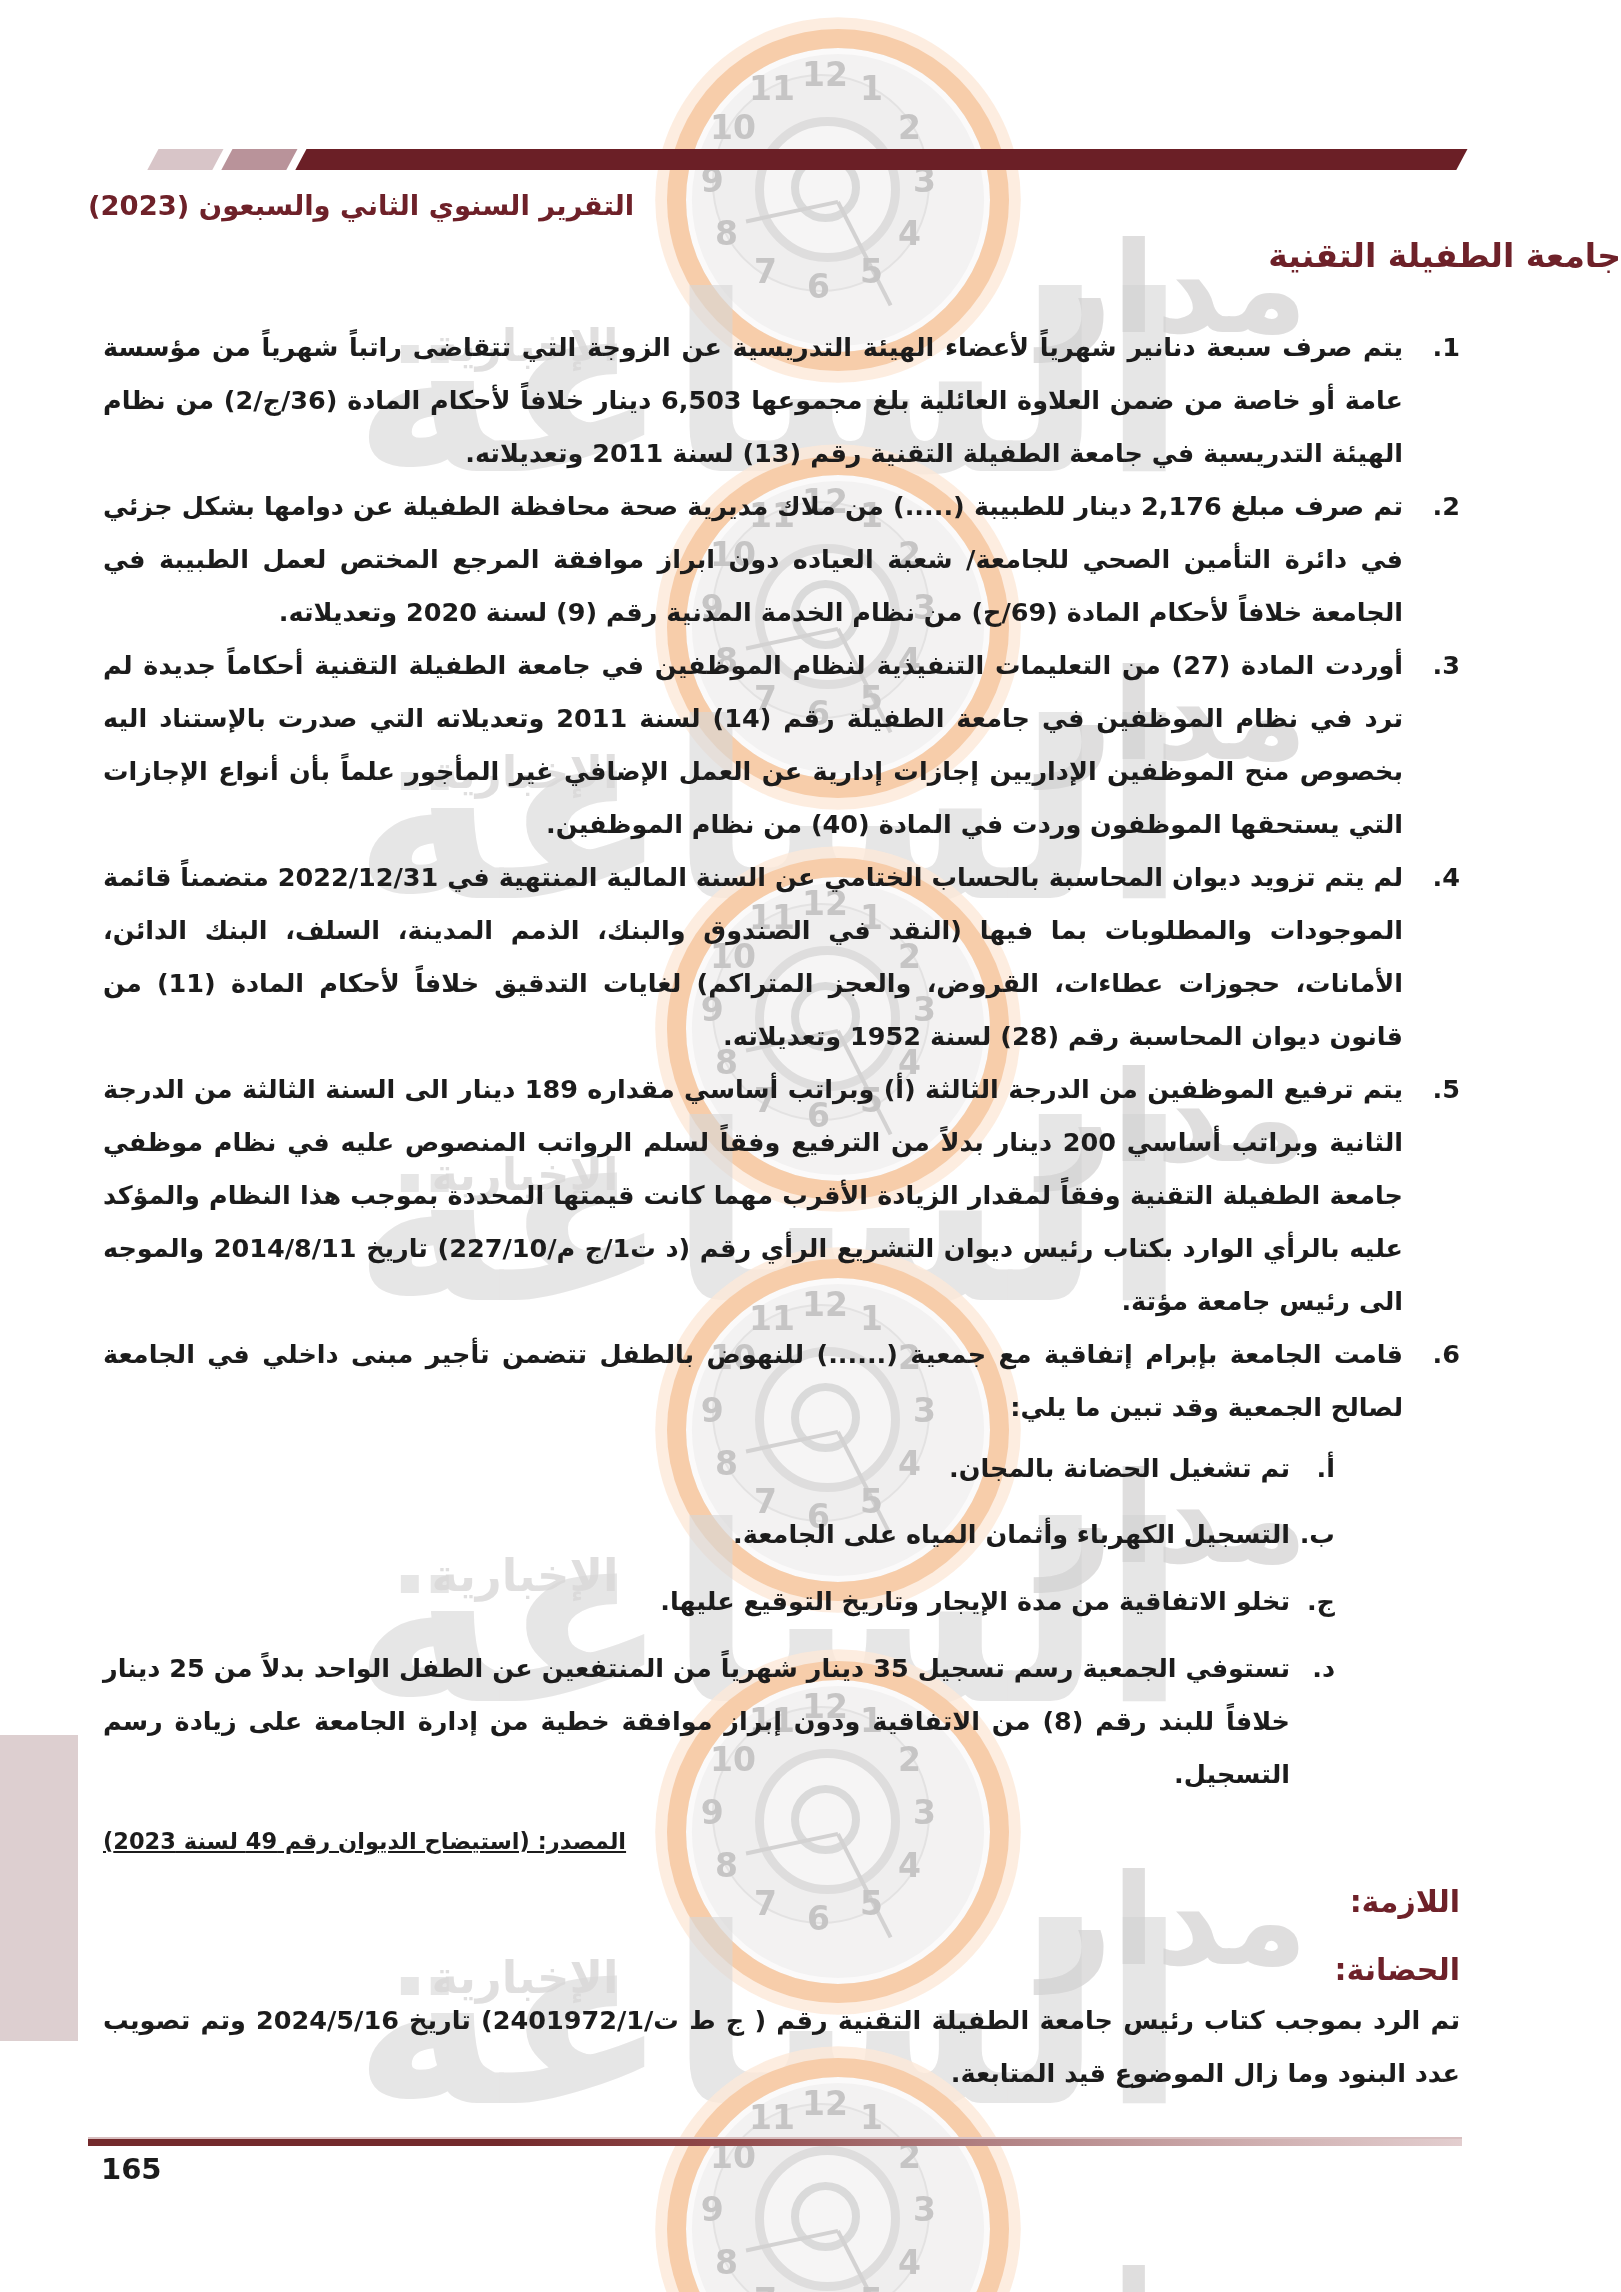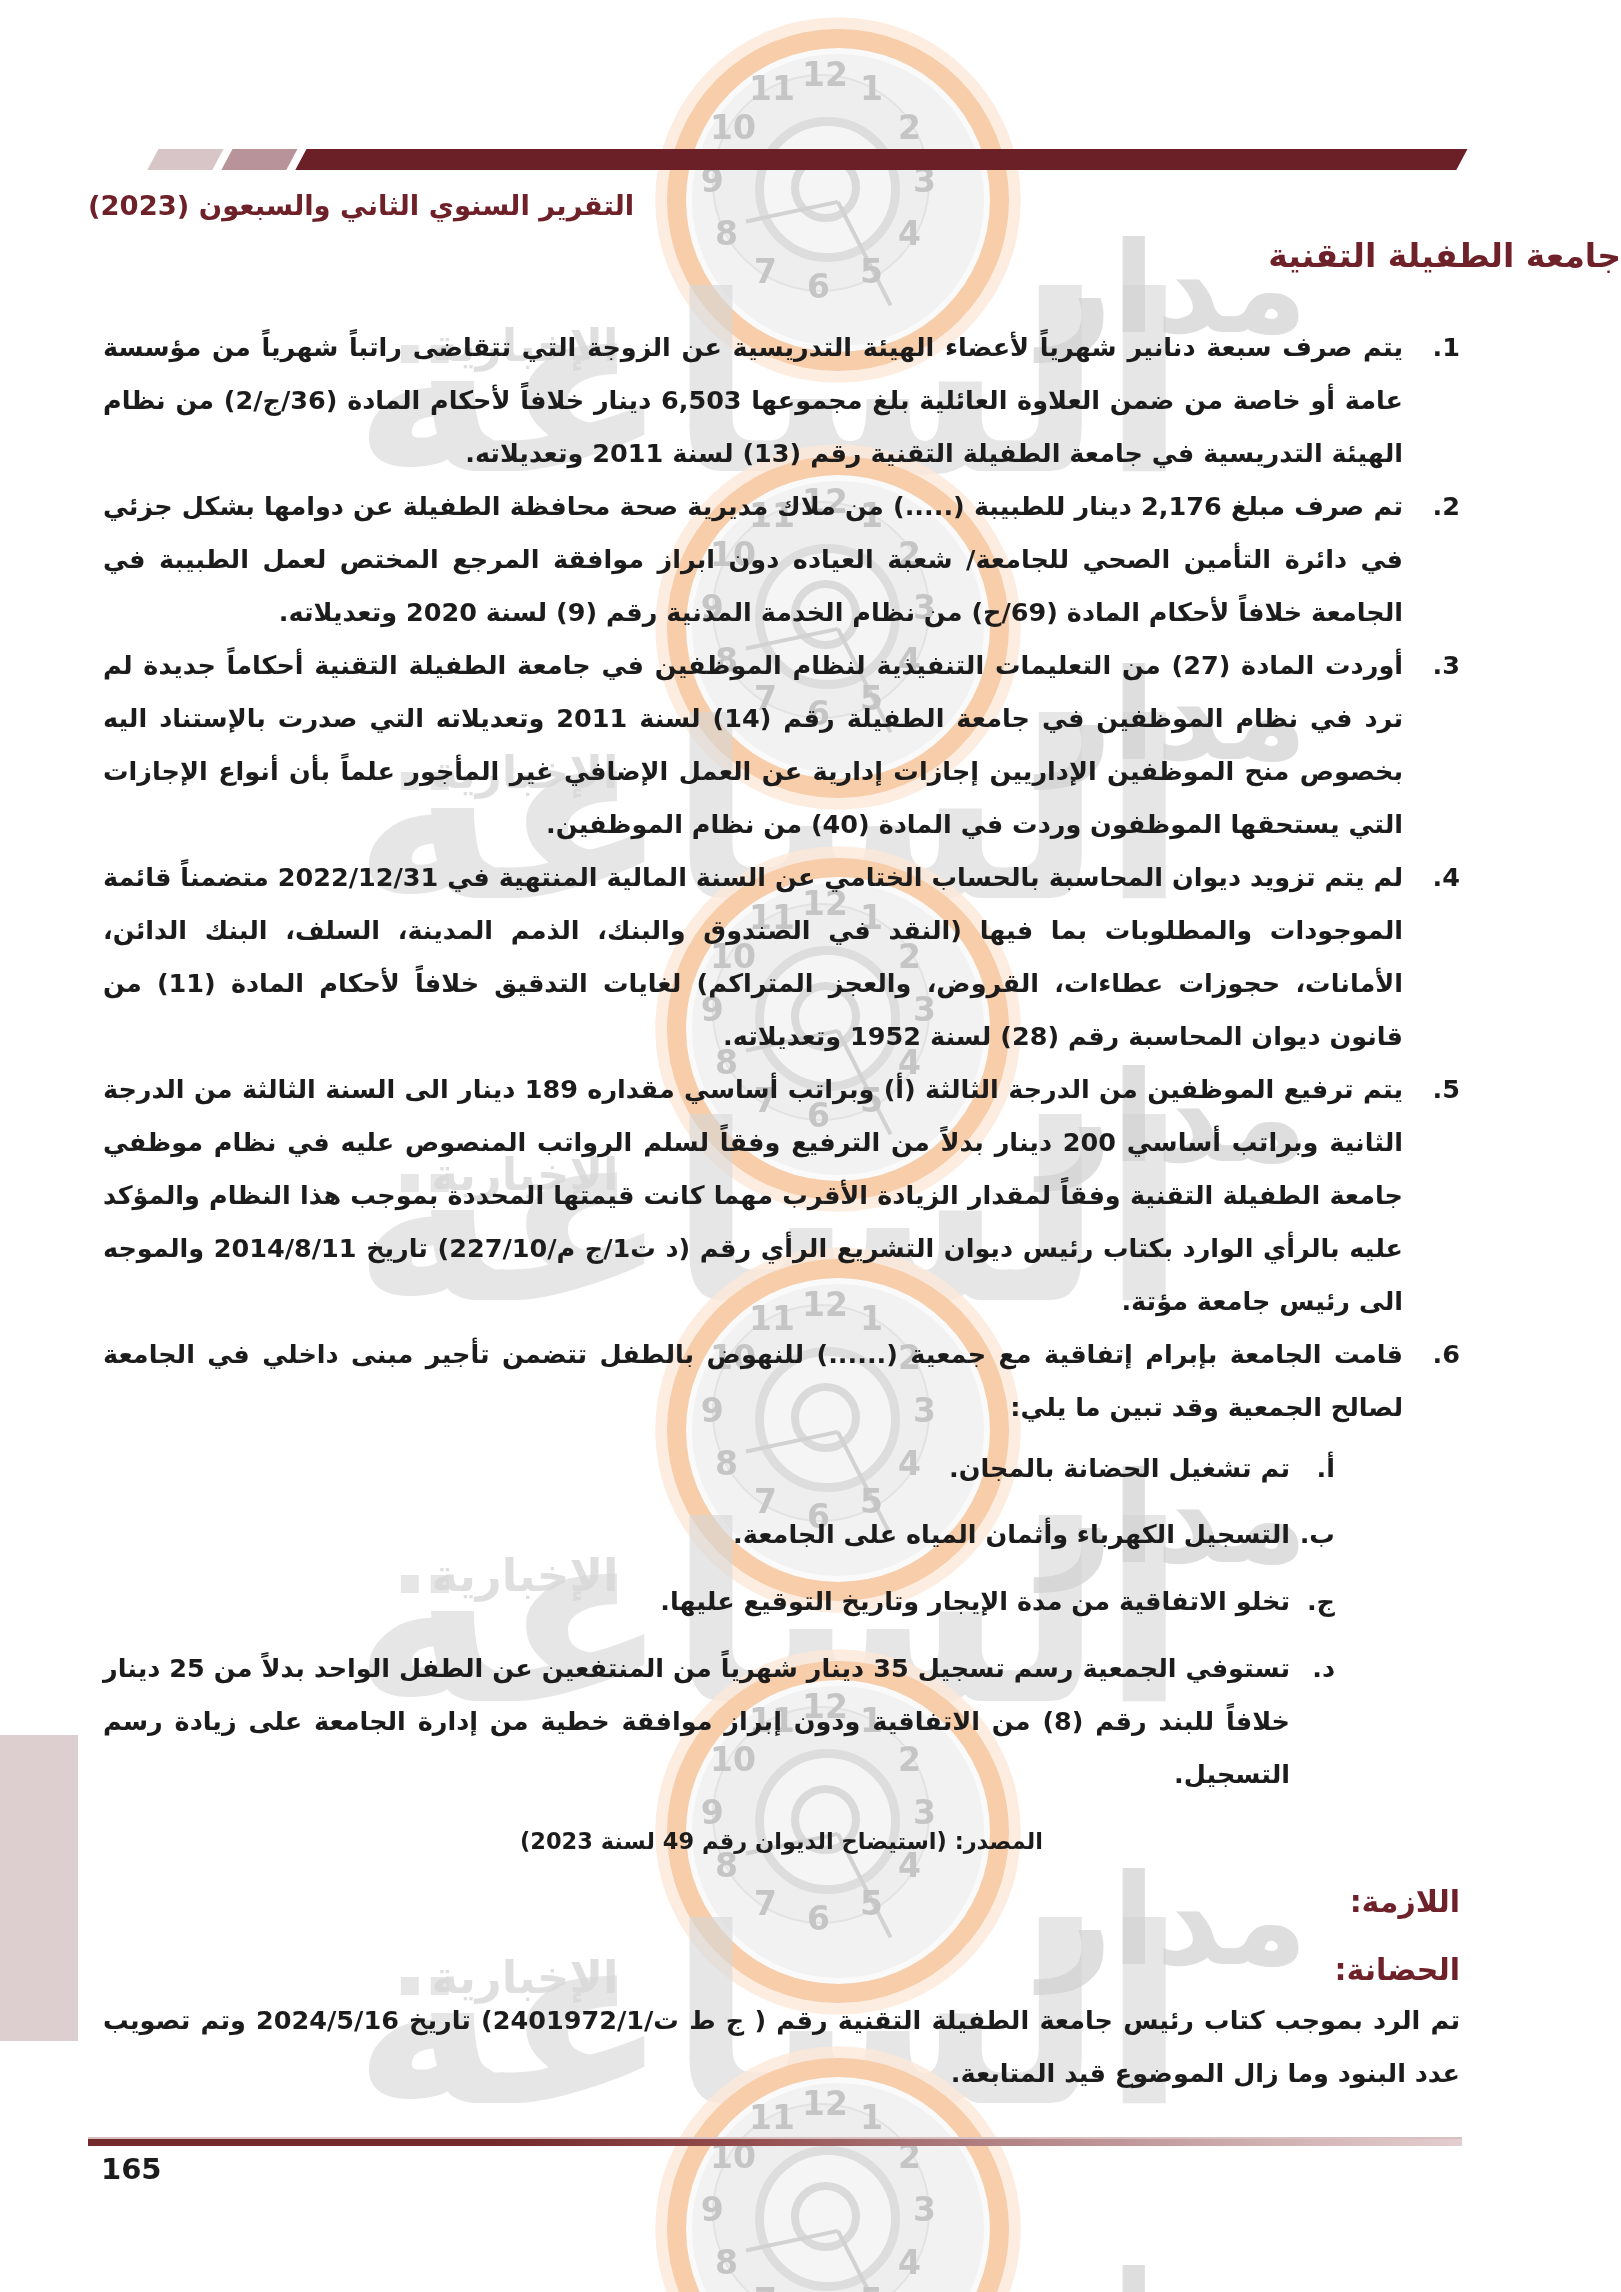--- a/index.html
+++ b/index.html
@@ -77,21 +77,21 @@
   .intro{margin:0 0 13.7px 0;text-align:right;}
   .finding{display:flex;direction:rtl;margin:0;}
   .finding .num{flex:0 0 57px;text-align:right;padding-left:5.9px;box-sizing:border-box;}
   .finding .txt{flex:1 1 auto;text-align:justify;}
   .sub-list{margin-top:7.8px;}
   .sub-item{display:flex;direction:rtl;margin:0 125px 13.7px 0;}
   .sub-item .num{flex:0 0 45px;text-align:right;box-sizing:border-box;}
   .sub-item .txt{flex:1 1 auto;text-align:justify;}
   .source-note{
     margin:19px 0 0 0;font-size:22.5px;line-height:43px;
-    text-align:center;direction:rtl;
+    text-align:left;direction:rtl;text-decoration:underline;
   }
   .section-heading{
     margin:15.7px 0 0 0;font-size:30px;line-height:45px;
     color:#6e2129;text-align:right;font-weight:bold;
   }
   .section-heading.action{margin-top:23.5px;}
   .section-body{margin:2px 0 0 0;text-align:justify;}
   
   .left-accent{
     position:absolute;left:0;top:1735px;width:78px;height:306px;

